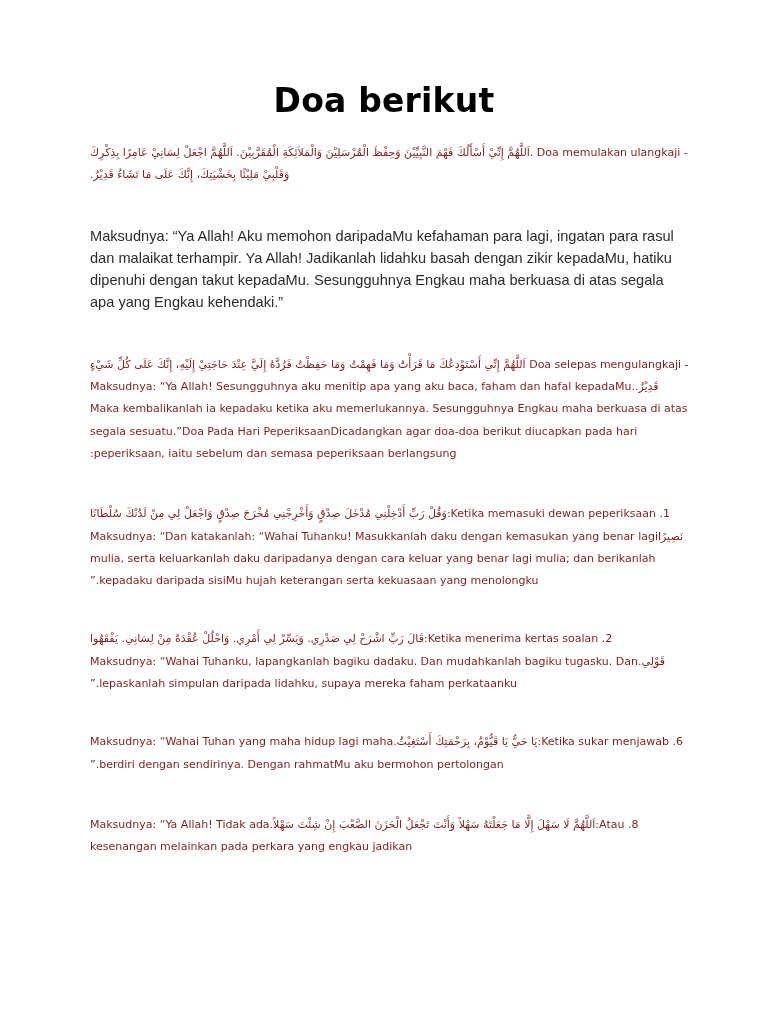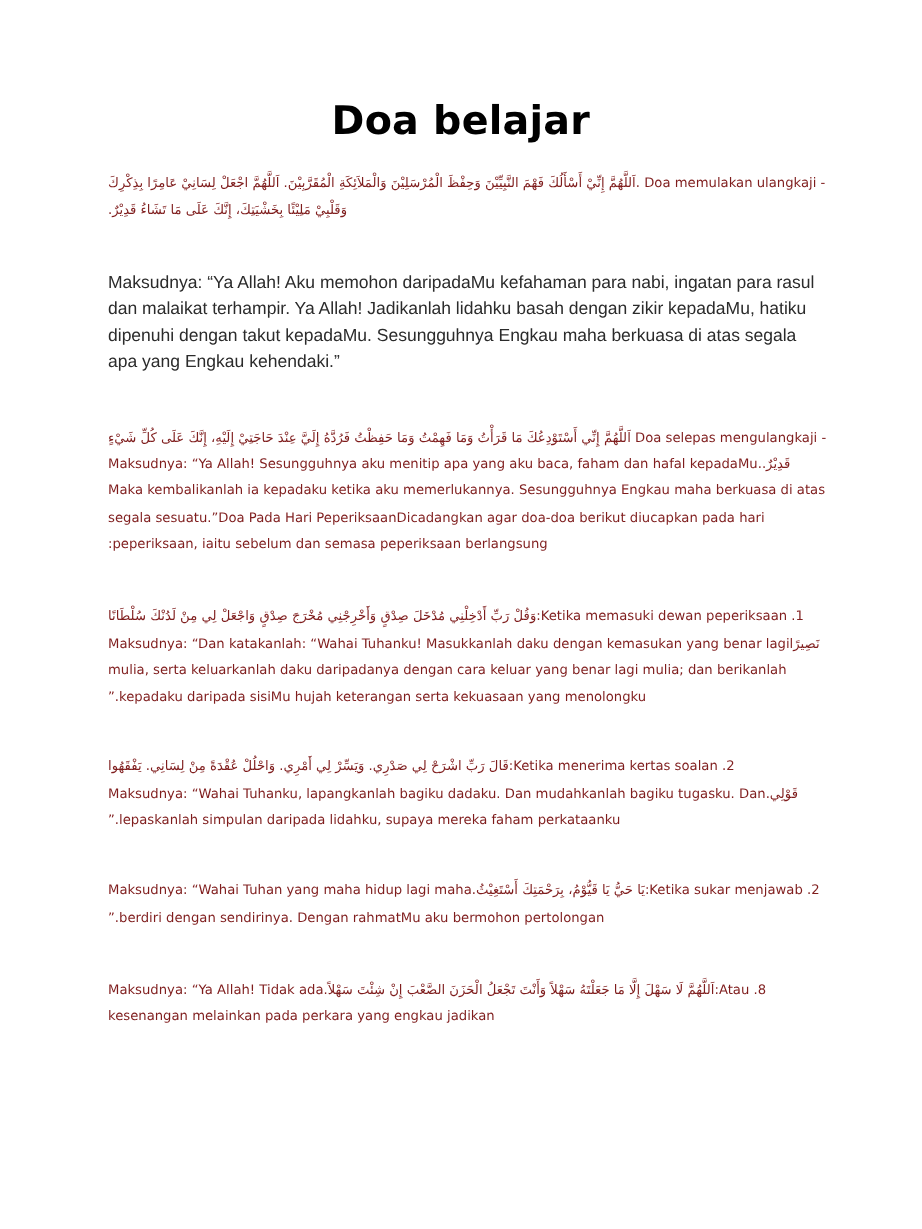--- a/index.html
+++ b/index.html
@@ -66,46 +66,46 @@
   .gap-3 { height: 38px; }
   .gap-4 { height: 36px; }
   .gap-5 { height: 36px; }
   .gap-6 { height: 38px; }
 </style>
 </head>
 <body>
 
 <div class="page">
 
-  <h1 class="doc-title">Doa belajar</h1>
+  <h1 class="doc-title">Doa berikut</h1>
 
   <div class="body-block">
 
     <div class="gap-intro"></div>
 
     <p class="para ar">- Doa memulakan ulangkaji .اَللَّهُمَّ إِنِّيْ أَسْأَلُكَ فَهْمَ النَّبِيِّيْنَ وَحِفْظَ الْمُرْسَلِيْنَ وَالْمَلاَئِكَةِ الْمُقَرَّبِيْنَ. اَللَّهُمَّ اجْعَلْ لِسَانِيْ عَامِرًا بِذِكْرِكَ وَقَلْبِيْ مَلِيْئًا بِخَشْيَتِكَ، إِنَّكَ عَلَى مَا تَشَاءُ قَدِيْرٌ.</p>
 
     <div class="gap-1"></div>
 
-    <p class="para">Maksudnya: “Ya Allah! Aku memohon daripadaMu kefahaman para nabi, ingatan para rasul dan malaikat terhampir. Ya Allah! Jadikanlah lidahku basah dengan zikir kepadaMu, hatiku dipenuhi dengan takut kepadaMu. Sesungguhnya Engkau maha berkuasa di atas segala apa yang Engkau kehendaki.”</p>
+    <p class="para">Maksudnya: “Ya Allah! Aku memohon daripadaMu kefahaman para lagi, ingatan para rasul dan malaikat terhampir. Ya Allah! Jadikanlah lidahku basah dengan zikir kepadaMu, hatiku dipenuhi dengan takut kepadaMu. Sesungguhnya Engkau maha berkuasa di atas segala apa yang Engkau kehendaki.”</p>
 
     <div class="gap-2"></div>
 
     <p class="para ar">- Doa selepas mengulangkaji اَللَّهُمَّ إِنِّي أَسْتَوْدِعُكَ مَا قَرَأْتُ وَمَا فَهِمْتُ وَمَا حَفِظْتُ فَرُدَّهُ إِلَيَّ عِنْدَ حَاجَتِيْ إِلَيْهِ، إِنَّكَ عَلَى كُلِّ شَيْءٍ قَدِيْرٌ.Maksudnya: “Ya Allah! Sesungguhnya aku menitip apa yang aku baca, faham dan hafal kepadaMu. Maka kembalikanlah ia kepadaku ketika aku memerlukannya. Sesungguhnya Engkau maha berkuasa di atas segala sesuatu.”Doa Pada Hari PeperiksaanDicadangkan agar doa-doa berikut diucapkan pada hari peperiksaan, iaitu sebelum dan semasa peperiksaan berlangsung:</p>
 
     <div class="gap-3"></div>
 
     <p class="para ar">1. Ketika memasuki dewan peperiksaan:وَقُلْ رَبِّ أَدْخِلْنِي مُدْخَلَ صِدْقٍ وَأَخْرِجْنِي مُخْرَجَ صِدْقٍ وَاجْعَلْ لِي مِنْ لَدُنْكَ سُلْطَانًا نَصِيرًاMaksudnya: “Dan katakanlah: “Wahai Tuhanku! Masukkanlah daku dengan kemasukan yang benar lagi mulia, serta keluarkanlah daku daripadanya dengan cara keluar yang benar lagi mulia; dan berikanlah kepadaku daripada sisiMu hujah keterangan serta kekuasaan yang menolongku.”</p>
 
     <div class="gap-4"></div>
 
     <p class="para ar">2. Ketika menerima kertas soalan:قَالَ رَبِّ اشْرَحْ لِي صَدْرِي. وَيَسِّرْ لِي أَمْرِي. وَاحْلُلْ عُقْدَةً مِنْ لِسَانِي. يَفْقَهُوا قَوْلِي.Maksudnya: “Wahai Tuhanku, lapangkanlah bagiku dadaku. Dan mudahkanlah bagiku tugasku. Dan lepaskanlah simpulan daripada lidahku, supaya mereka faham perkataanku.”</p>
 
     <div class="gap-5"></div>
 
-    <p class="para ar">2. Ketika sukar menjawab:يَا حَيُّ يَا قَيُّوْمُ، بِرَحْمَتِكَ أَسْتَغِيْثُ.Maksudnya: “Wahai Tuhan yang maha hidup lagi maha berdiri dengan sendirinya. Dengan rahmatMu aku bermohon pertolongan.”</p>
+    <p class="para ar">6. Ketika sukar menjawab:يَا حَيُّ يَا قَيُّوْمُ، بِرَحْمَتِكَ أَسْتَغِيْثُ.Maksudnya: “Wahai Tuhan yang maha hidup lagi maha berdiri dengan sendirinya. Dengan rahmatMu aku bermohon pertolongan.”</p>
 
     <div class="gap-6"></div>
 
     <p class="para ar">8. Atau:اَللَّهُمَّ لَا سَهْلَ إِلَّا مَا جَعَلْتَهُ سَهْلاً وَأَنْتَ تَجْعَلُ الْحَزَنَ الصَّعْبَ إِنْ شِئْتَ سَهْلاً.Maksudnya: “Ya Allah! Tidak ada kesenangan melainkan pada perkara yang engkau jadikan</p>
 
   </div>
 </div>
 
 </body></html>

